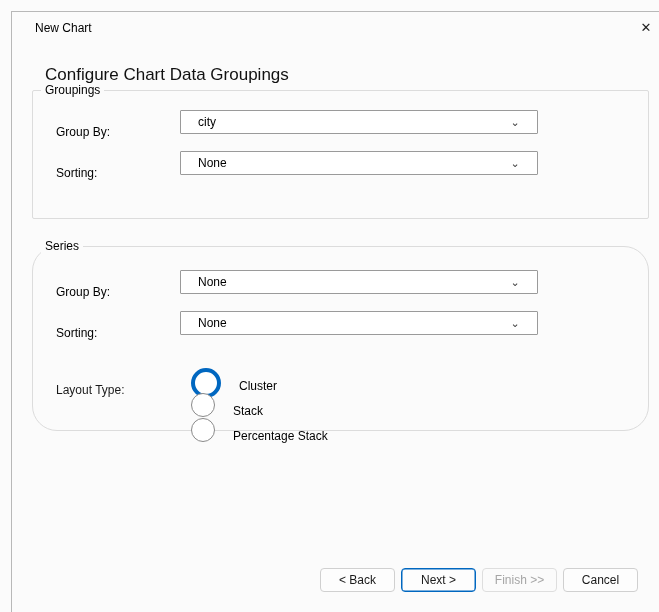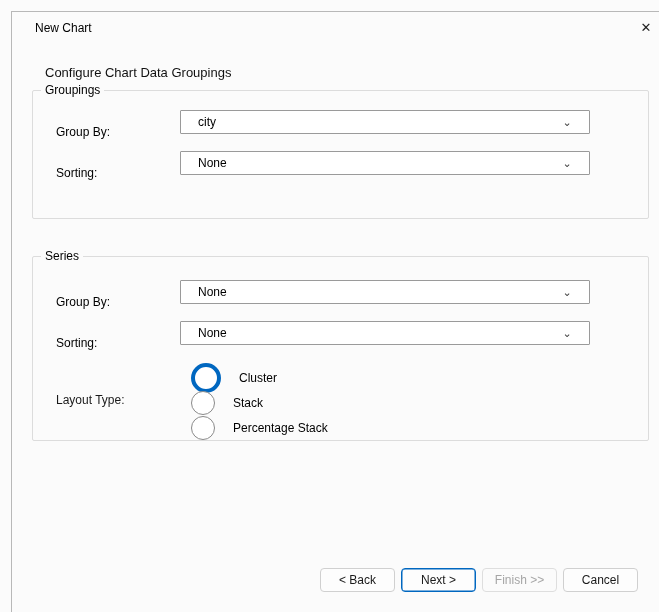--- a/index.html
+++ b/index.html
@@ -24,59 +24,59 @@
   }
   .close-btn {
     position: absolute; right: 0; top: 0; width: 46px; height: 31px;
     display: flex; align-items: center; justify-content: center;
     font-size: 13px; color: #222; cursor: default; background: transparent; border: none;
     font-family: "Liberation Sans", sans-serif;
   }
 
   .heading {
     position: absolute; left: 22px; top: 42px;
-    font-size: 13px; color: #111;
+    font-size: 17px; color: #111;
   }
 
   
   .groupbox {
     position: absolute; left: 20px; width: 617px;
     border: 1px solid #dcdcdc; border-radius: 2px;
     background: transparent;
   }
   .groupbox .legend {
     position: absolute; top: -8px; left: 8px;
     background: #fbfbfb; padding: 0 4px;
     font-size: 12px; color: #000;
   }
   #categories-box { top: 78px; height: 129px; }
-  #series-box { top: 244px; height: 185px; }
+  #series-box { top: 234px; height: 185px; border-radius: 25px; }
 
   .form-row { position: absolute; left: 12px; right: 12px; height: 23px; }
   .form-row .row-label {
     position: absolute; left: 0; top: 4px; font-size: 12px; color: #000;
   }
 
   
   .combo {
-    position: absolute; left: 135px; top: 0; width: 410px; height: 23px;
+    position: absolute; left: 135px; top: 0; width: 358px; height: 23px;
     background: #ffffff; border: 1px solid #9a9a9a; border-radius: 1px;
     display: flex; align-items: center;
     font-size: 12px; color: #000; cursor: default;
   }
   .combo .combo-value { padding-left: 6px; flex: 1; white-space: nowrap; overflow: hidden; }
   .combo .combo-arrow {
     width: 20px; height: 100%; display: flex; align-items: center; justify-content: center;
     color: #404040; font-size: 11px;
   }
 
   
   .radio-row {
     position: absolute; left: 147px; height: 18px;
-    display: flex; align-items: center; gap: 7px;
+    display: flex; align-items: flex-start; gap: 7px;
   }
   .radio {
     width: 14px; height: 14px; border-radius: 50%;
     border: 1px solid #8a8a8a; background: #fff; flex: 0 0 auto;
   }
   .radio.checked {
     border: 4.5px solid #0067c0; background: #fff;
   }
   .radio-label { font-size: 12px; color: #000; }
 

